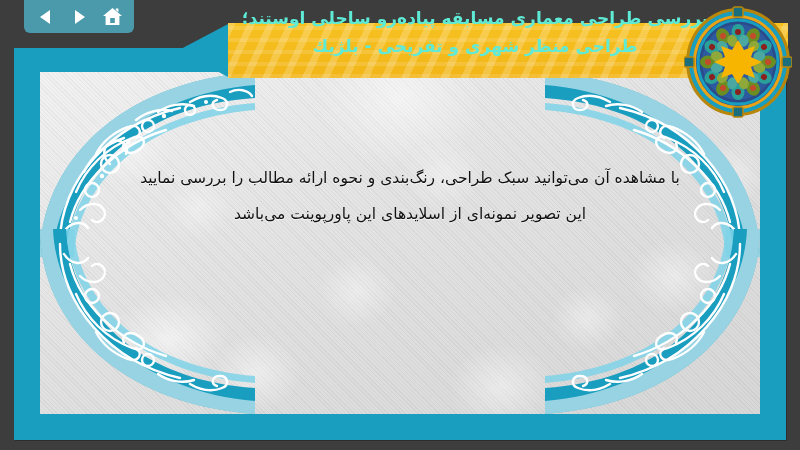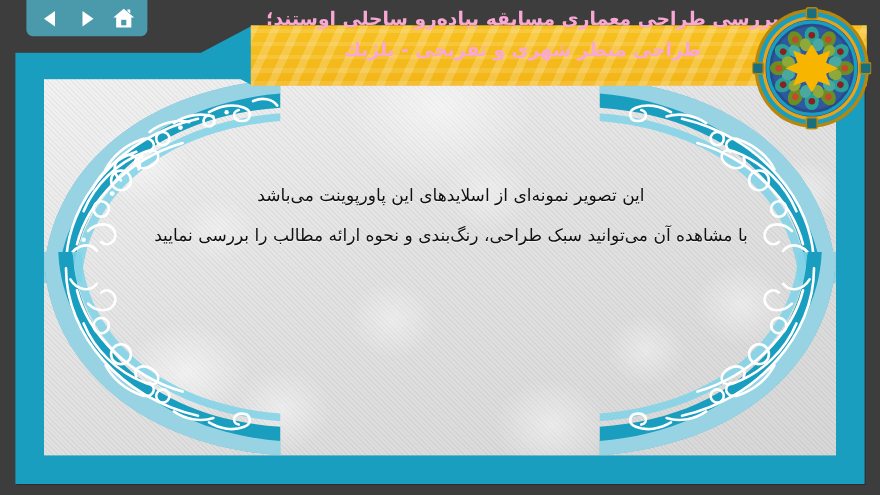--- a/index.html
+++ b/index.html
@@ -118,21 +118,21 @@
   }
 
   
   #title {
     position: absolute;
     left: 240px;
     top: 4px;
     width: 470px;
     text-align: center;
     direction: rtl;
-    color: #f9a8d4;
+    color: #5eead4;
     font-family: "DejaVu Sans", sans-serif;
     font-size: 17px;
     font-weight: 700;
     line-height: 28px;
     letter-spacing: .2px;
     z-index: 35;
     pointer-events: none;
   }
 
   
@@ -282,22 +282,22 @@
             <circle cx="70" cy="92" r="9"></circle>
             <circle cx="52" cy="118" r="7"></circle>
             <circle cx="108" cy="54" r="6"></circle>
             <path d="M40,138 C48,130 60,130 64,138 C68,146 58,154 52,148"></path>
             <path d="M24,160 C30,150 42,148 48,156"></path>
           </g>
         </svg>
       </div>
 
       <div id="body-text">
+        <div class="line">با مشاهده آن می‌توانید سبک طراحی، رنگ‌بندی و نحوه ارائه مطالب را بررسی نمایید</div>
         <div class="line">این تصویر نمونه‌ای از اسلایدهای این پاورپوینت می‌باشد</div>
-        <div class="line">با مشاهده آن می‌توانید سبک طراحی، رنگ‌بندی و نحوه ارائه مطالب را بررسی نمایید</div>
       </div>
 
     </div>
   </div>
 
   <div id="banner-wrap">
     <div id="banner-arrow"></div>
     <div id="banner"></div>
   </div>
 

